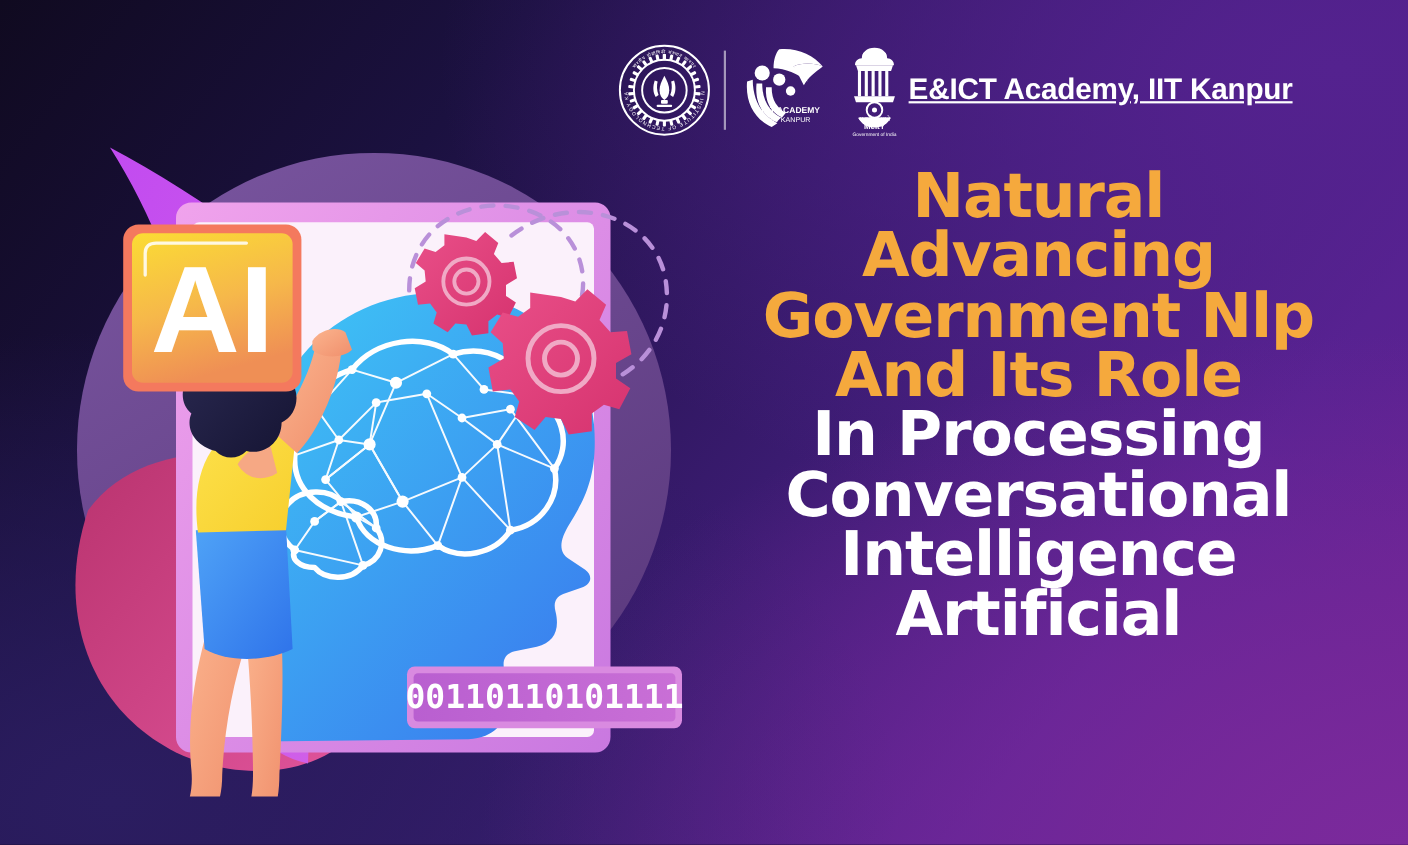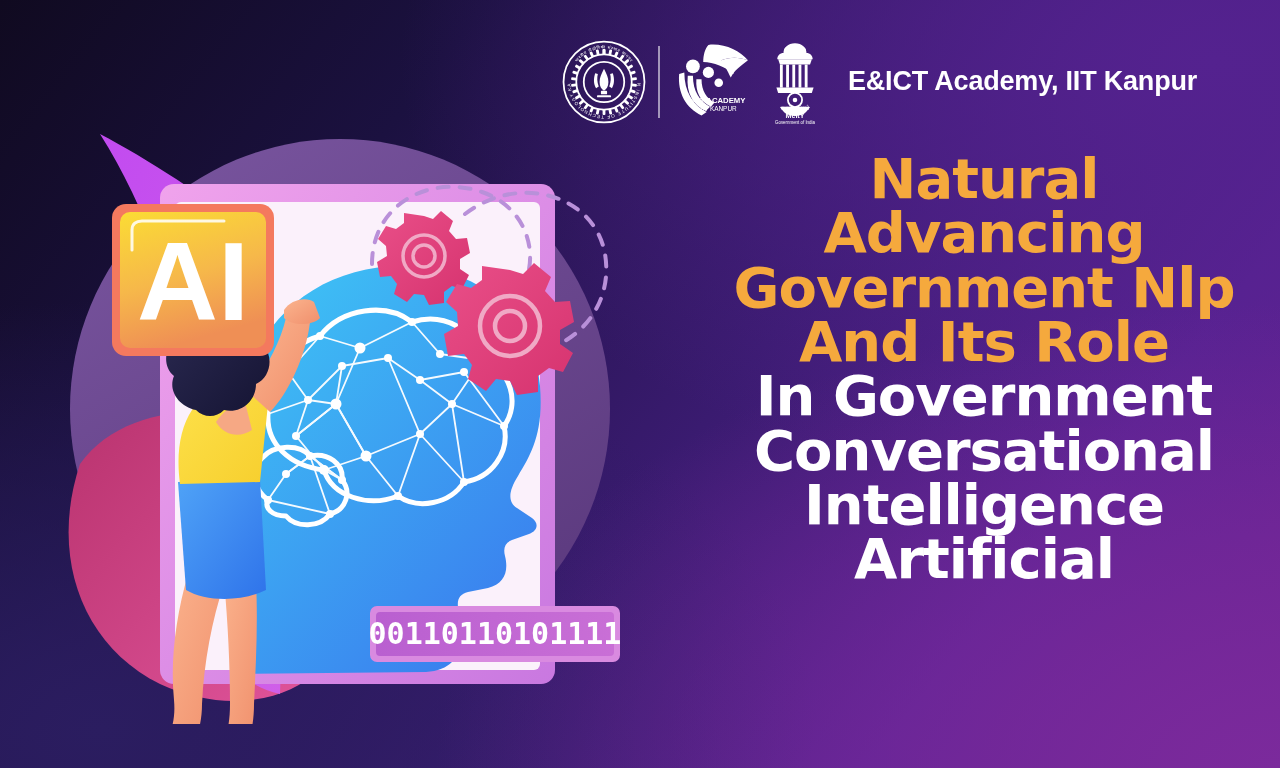--- a/index.html
+++ b/index.html
@@ -19,32 +19,32 @@
   
   .header{
     position:absolute;left:560px;top:38px;
     display:flex;align-items:center;gap:0;
     z-index:40;
   }
   .logo-iitk{width:88px;height:88px;position:relative;flex:0 0 auto;}
   .divider{width:2px;height:72px;background:rgba(255,255,255,.55);margin:0 14px 0 10px;flex:0 0 auto;}
   .logo-ict{width:86px;height:88px;position:relative;flex:0 0 auto;}
   .logo-meity{width:62px;height:88px;position:relative;flex:0 0 auto;margin-left:4px;}
-  .header-text{margin-left:22px;color:#fff;}
+  .header-text{color:#fff;text-decoration:underline;}
   .academy-title{
     font-size:27px;font-weight:bold;letter-spacing:-0.2px;line-height:1.1;white-space:nowrap;
   }
   .academy-sub{
     font-size:15px;font-weight:normal;line-height:1.2;margin-top:4px;
     color:#efe7f7;white-space:nowrap;text-align:center;
   }
 
   
   .title-block{
-    position:absolute;left:724px;top:152px;width:520px;
+    position:absolute;left:684px;top:152px;width:520px;
     text-align:center;z-index:30;
   }
   .title-line{
     font-size:56px;font-weight:bold;line-height:0.97;
     letter-spacing:-1px;
     font-family:"DejaVu Sans","Liberation Sans",sans-serif;
   }
   .tl-accent{color:#f5a93d;}
   .tl-white{color:#ffffff;}
 
@@ -392,19 +392,19 @@
     <div class="header-text">
       <div class="academy-title">E&amp;ICT Academy, IIT Kanpur</div>
     </div>
   </div>
 
   <div class="title-block">
     <div class="title-line tl-accent">Natural</div>
     <div class="title-line tl-accent">Advancing</div>
     <div class="title-line tl-accent">Government Nlp</div>
     <div class="title-line tl-accent">And Its Role</div>
-    <div class="title-line tl-white">In Government</div>
+    <div class="title-line tl-white">In Processing</div>
     <div class="title-line tl-white">Conversational</div>
     <div class="title-line tl-white">Intelligence</div>
     <div class="title-line tl-white">Artificial</div>
   </div>
 
 </div>
 
 </body></html>

